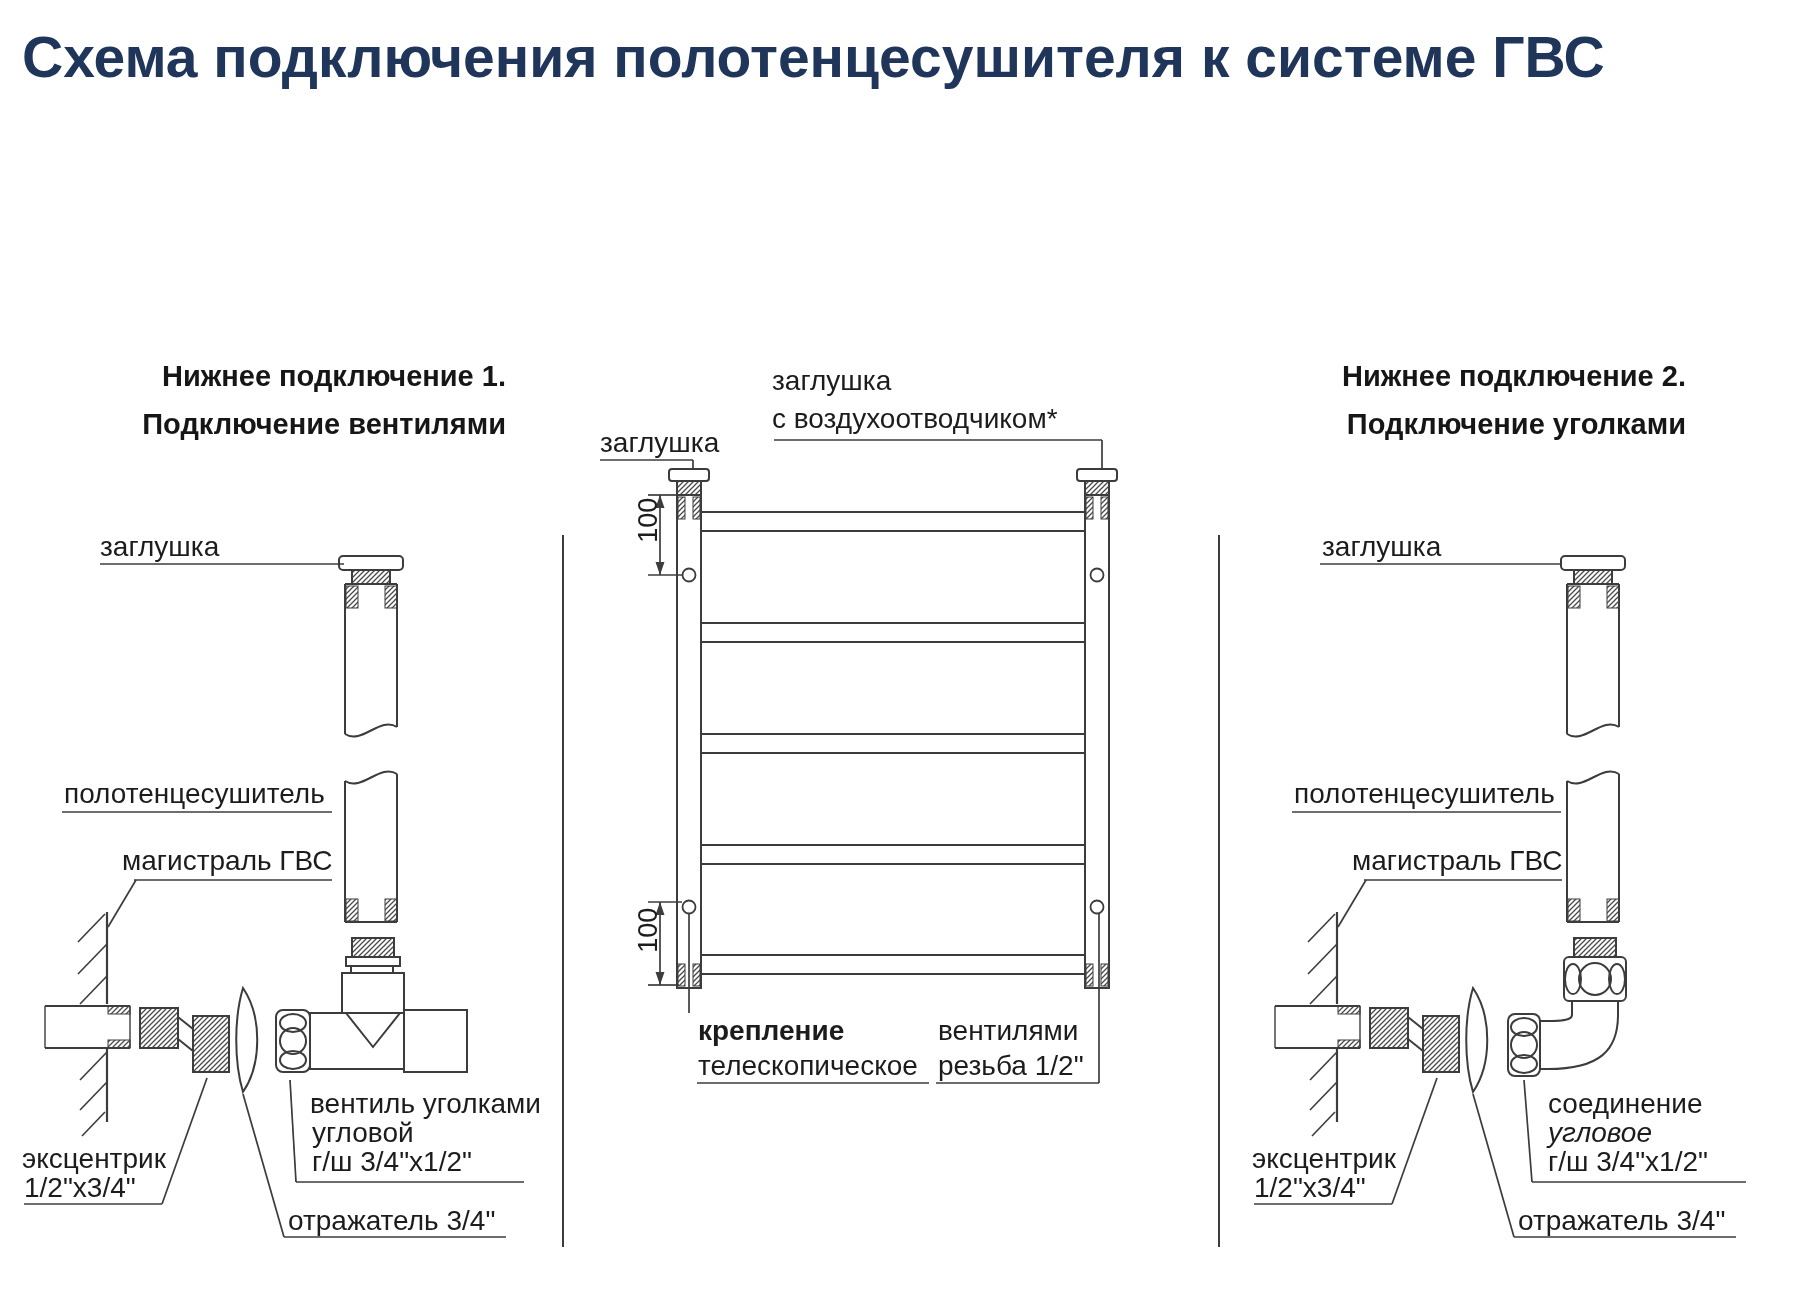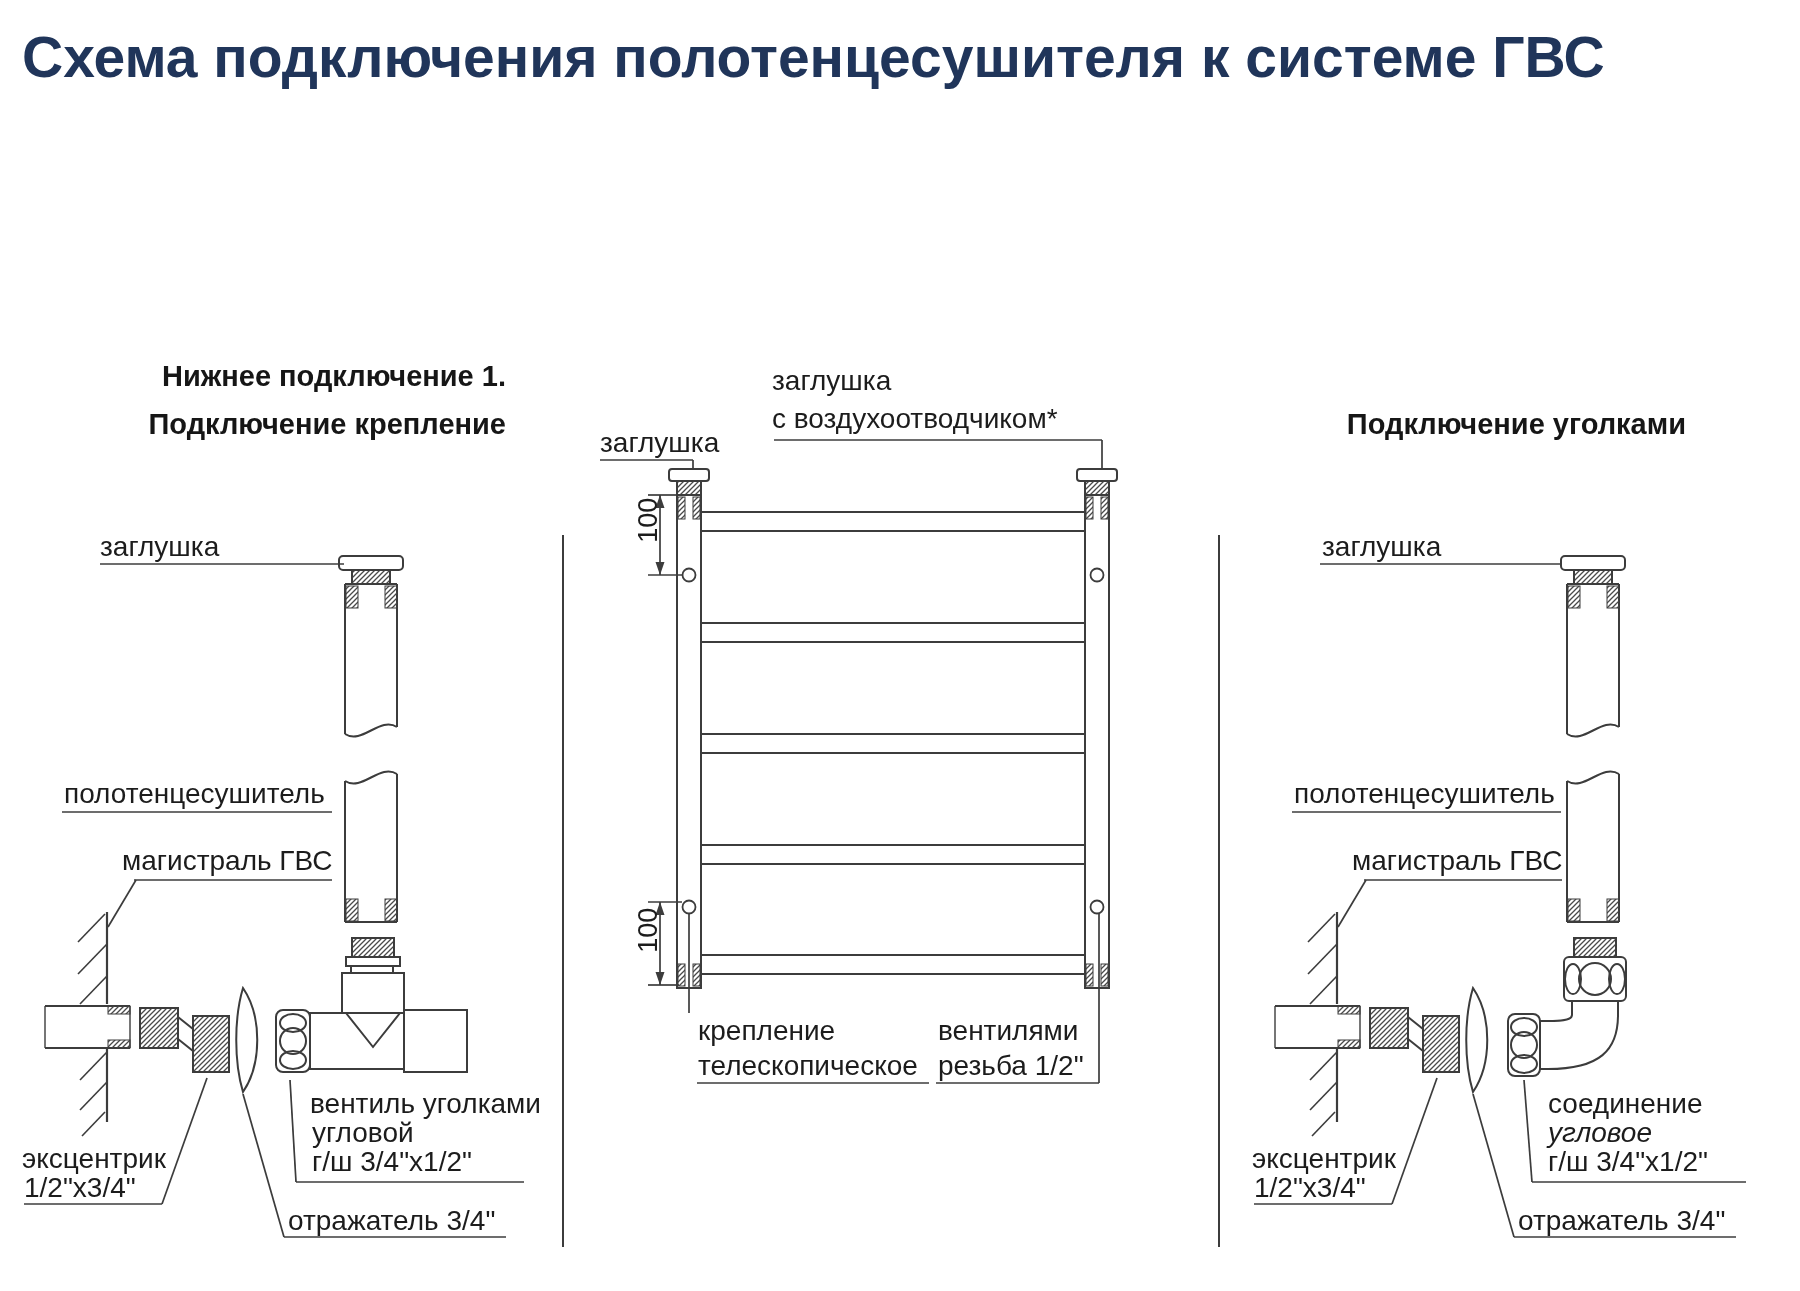--- a/index.html
+++ b/index.html
@@ -265,39 +265,40 @@
         <line x1="1514" y1="1237" x2="1736" y2="1237"></line>
         <line x1="1514" y1="1237" x2="1473" y2="1094"></line>
       </g>
     </g>
   </g>
 </svg>
 
   <div class="title">Схема подключения полотенцесушителя к системе ГВС</div>
 
   <div class="hdr" style="left:126px;top:360px;">Нижнее подключение 1.</div>
-  <div class="hdr" style="left:126px;top:408px;">Подключение крепление</div>
+  <div class="hdr" style="left:126px;top:408px;">Подключение вентилями</div>
+  <div class="hdr" style="left:1306px;top:360px;">Нижнее подключение 2.</div>
   <div class="hdr" style="left:1306px;top:408px;">Подключение уголками</div>
 
   <div class="t" style="left:100px;top:532px;">заглушка</div>
   <div class="t" style="left:64px;top:779px;">полотенцесушитель</div>
   <div class="t" style="left:122px;top:846px;">магистраль ГВС</div>
   <div class="t" style="left:22px;top:1144px;">эксцентрик</div>
   <div class="t" style="left:24px;top:1173px;">1/2"х3/4"</div>
   <div class="t" style="left:310px;top:1089px;">вентиль уголками</div>
   <div class="t" style="left:312px;top:1118px;">угловой</div>
   <div class="t" style="left:312px;top:1147px;">г/ш 3/4"х1/2"</div>
   <div class="t" style="left:288px;top:1206px;">отражатель 3/4"</div>
 
   <div class="t" style="left:600px;top:428px;">заглушка</div>
   <div class="t" style="left:772px;top:366px;">заглушка</div>
   <div class="t" style="left:772px;top:404px;">с воздухоотводчиком*</div>
   <div class="t rot" style="left:608px;top:506px;">100</div>
   <div class="t rot" style="left:608px;top:916px;">100</div>
-  <div class="t" style="left:698px;top:1016px;">крепление</div>
+  <div class="t" style="left:698px;top:1016px;font-weight:bold;">крепление</div>
   <div class="t" style="left:698px;top:1051px;">телескопическое</div>
   <div class="t" style="left:938px;top:1016px;">вентилями</div>
   <div class="t" style="left:938px;top:1051px;">резьба 1/2"</div>
 
   <div class="t" style="left:1322px;top:532px;">заглушка</div>
   <div class="t" style="left:1294px;top:779px;">полотенцесушитель</div>
   <div class="t" style="left:1352px;top:846px;">магистраль ГВС</div>
   <div class="t" style="left:1252px;top:1144px;">эксцентрик</div>
   <div class="t" style="left:1254px;top:1173px;">1/2"х3/4"</div>
   <div class="t" style="left:1548px;top:1089px;">соединение</div>

